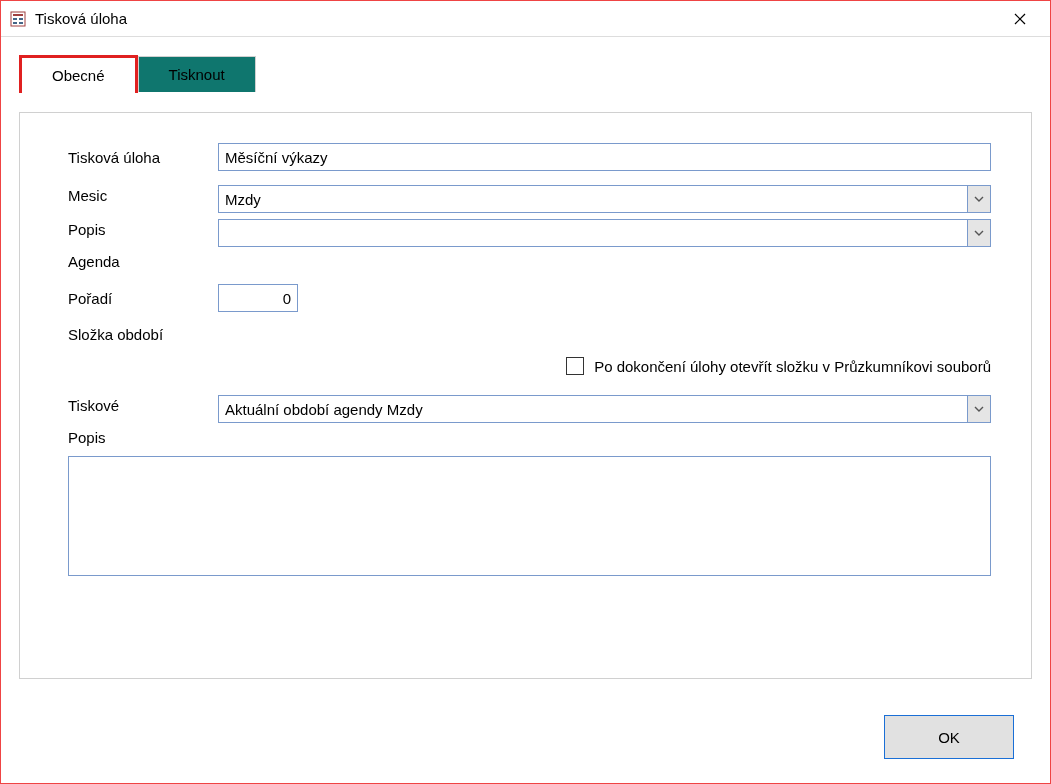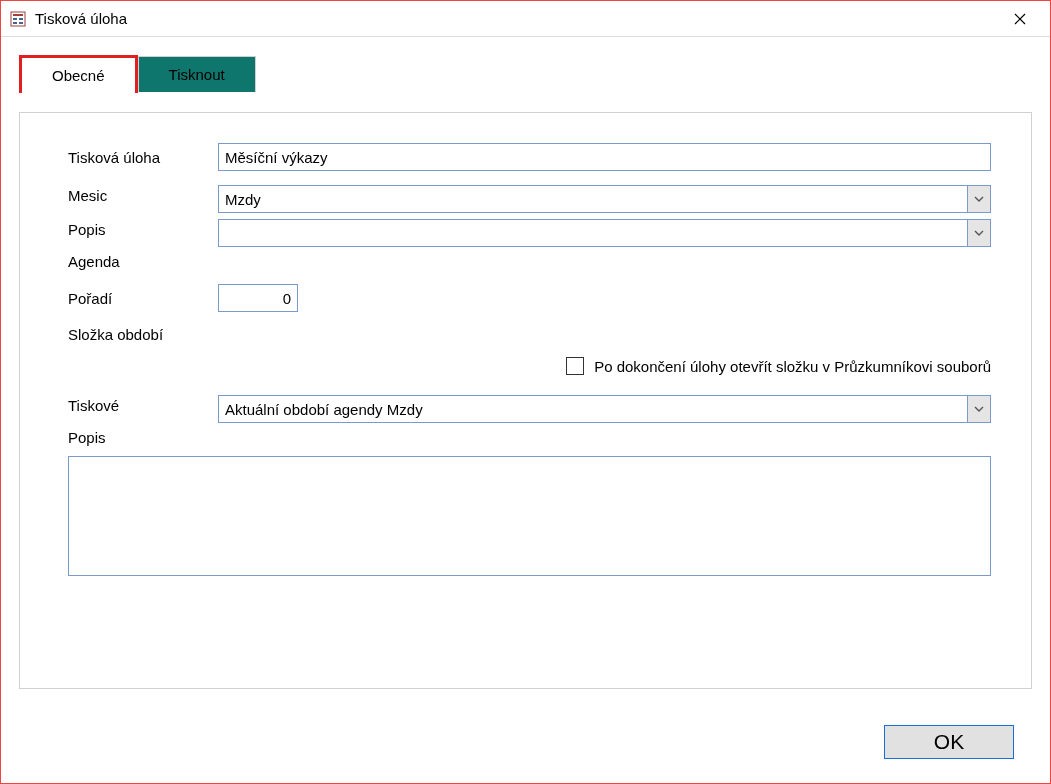--- a/index.html
+++ b/index.html
@@ -148,24 +148,24 @@
       margin-top: 6px;
     }
     .popis-block { margin-top: 0; }
     .button-bar {
       display: flex;
       justify-content: flex-end;
       padding: 16px 18px 12px 0;
     }
     .ok-btn {
       width: 130px;
-      height: 34px;
+      height: 44px;
       border: 1.5px solid #1a6fd6;
       background: #e1e1e1;
-      font-size: 21px;
+      font-size: 15px;
       cursor: pointer;
       font-family: inherit;
     }
   </style>
 </head>
 <body>
 
 <div class="window">
   <div class="titlebar">
     <span class="title-icon">

